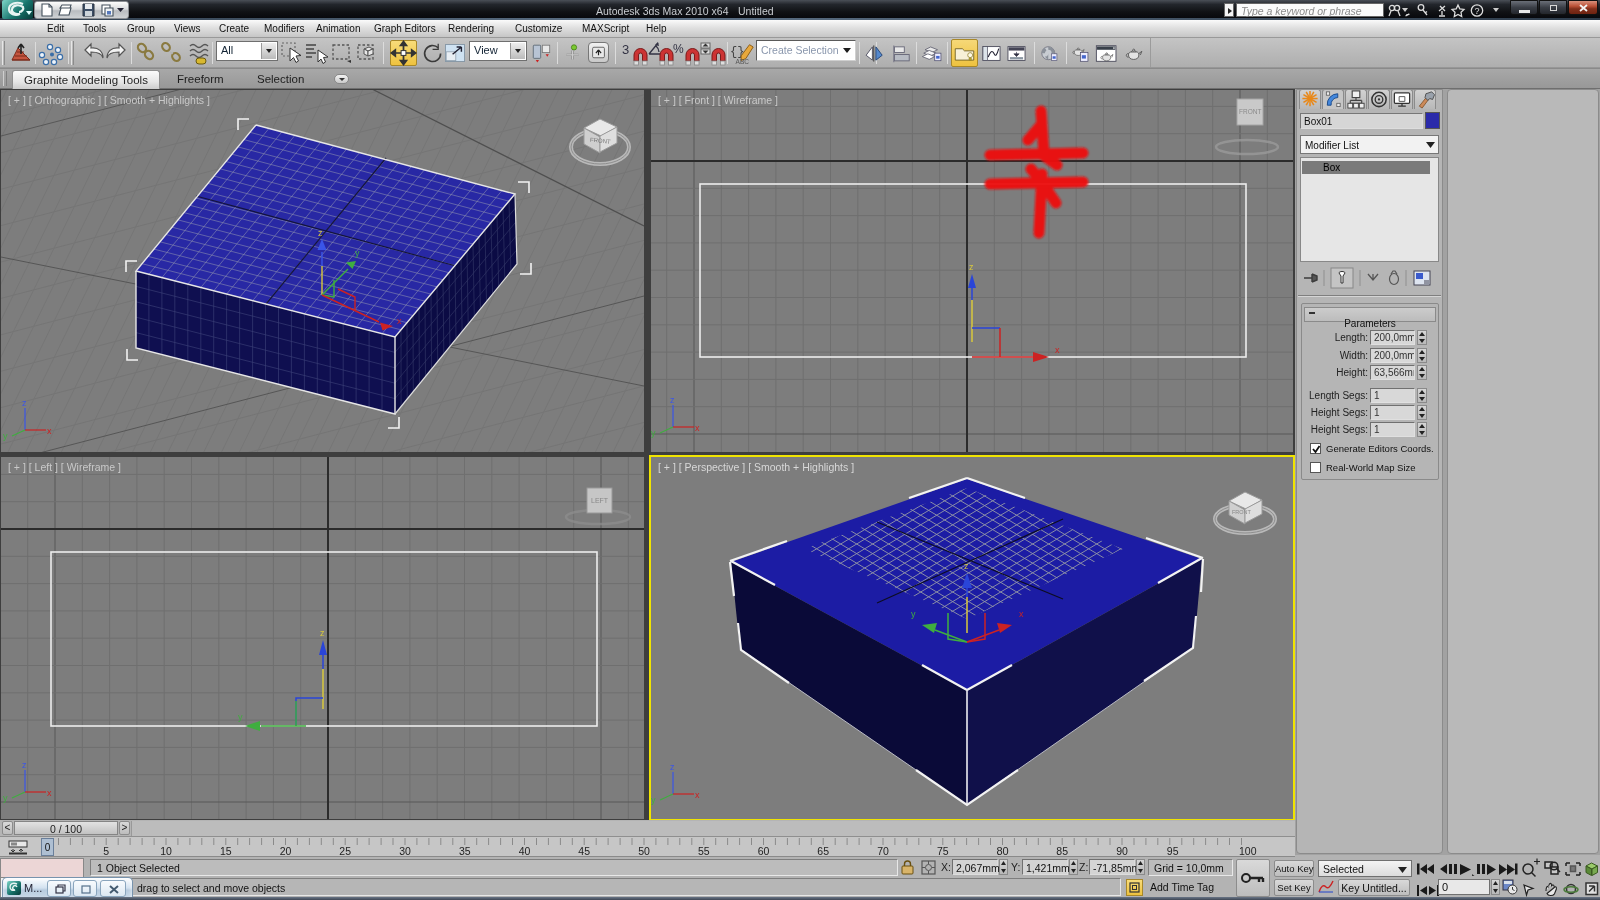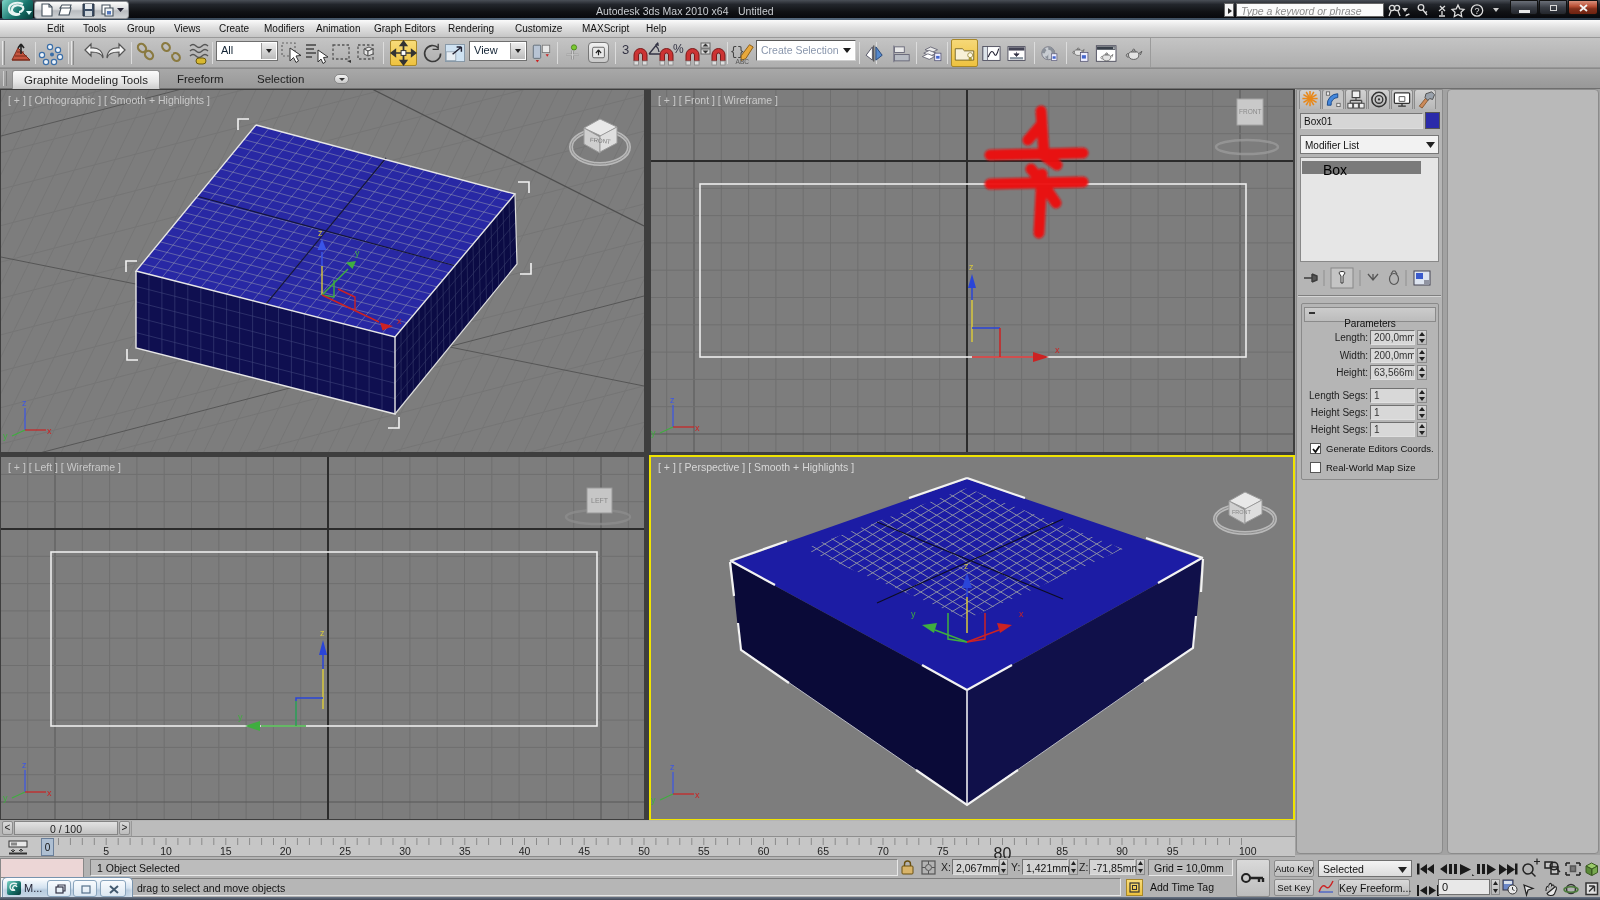--- a/index.html
+++ b/index.html
@@ -826,21 +826,21 @@
 <svg class="abs" style="left:1414px;top:89px;" width="22" height="20" viewBox="0 0 22 21">
     <path d="M5 18 L13 8 l2.5 2 L8 20 z" fill="#cc8a5a" stroke="#7a4a20" stroke-width=".8"></path>
     <path d="M12 5 l6 -2 l3 3 l-2 5 l-3 -1 l-2 2 l-3 -3 z" fill="#9aa2ac" stroke="#444" stroke-width=".9"></path>
   </svg>
 <div class="abs fld" style="left:1300px;top:113px;width:123px;height:16px;padding:2px 0 0 3px;font-size:10px;">Box01</div>
 <div class="abs" style="left:1425px;top:112px;width:15px;height:17px;background:#2a2aaa;border:1px solid #555;"></div>
 <div class="abs" style="left:1300px;top:135px;width:139px;height:19px;background:#f2f2f2;border:1px solid #777;font-size:10px;color:#111;padding:4px 0 0 4px;">Modifier List<svg class="abs" style="right:3px;top:6px;" width="9" height="7">
       <path d="M0 0 h9 l-4.5 6 z" fill="#222"></path>
     </svg></div>
 <div class="abs" style="left:1300px;top:157px;width:139px;height:105px;background:#e6e6e6;border:1px solid #888;">
-    <div class="abs" style="left:1px;top:3px;width:119px;height:13px;background:#7a7a7a;font-size:14px;color:#000;padding:1px 0 0 21px;">Box</div>
+    <div class="abs" style="left:1px;top:3px;width:128px;height:13px;background:#7a7a7a;font-size:10px;color:#000;padding:1px 0 0 21px;">Box</div>
   </div>
 <svg class="abs" style="left:1298px;top:266px;" width="145" height="24" viewBox="0 0 145 24">
     <g stroke="#3c3c3c" stroke-width="1.4" fill="none">
       <path d="M6 12 h8 M14 8 v8 M14 8 l5 2 v4 l-5 2" fill="#555"></path>
       <line x1="26" y1="4" x2="26" y2="20" stroke="#8f8f8f" stroke-width="1"></line>
     </g>
     <rect x="33" y="2" width="22" height="20" fill="#c4c4c4" stroke="#888"></rect>
     <path d="M41 7 c0 -2 6 -2 6 0 l-2 3 v7 h-2 v-7 z" fill="#fff" stroke="#333" stroke-width="1"></path>
     <line x1="62" y1="4" x2="62" y2="20" stroke="#8f8f8f" stroke-width="1"></line>
     <path d="M70 8 l5 6 l5 -6 M75 14 v-6" stroke="#555" stroke-width="1.3" fill="none"></path>
@@ -1037,21 +1037,21 @@
 <div class="abs" style="left:390.0px;top:845px;width:30px;text-align:center;font-size:10.5px;color:#222;">30</div>
 <div class="abs" style="left:449.8px;top:845px;width:30px;text-align:center;font-size:10.5px;color:#222;">35</div>
 <div class="abs" style="left:509.5px;top:845px;width:30px;text-align:center;font-size:10.5px;color:#222;">40</div>
 <div class="abs" style="left:569.2px;top:845px;width:30px;text-align:center;font-size:10.5px;color:#222;">45</div>
 <div class="abs" style="left:629.0px;top:845px;width:30px;text-align:center;font-size:10.5px;color:#222;">50</div>
 <div class="abs" style="left:688.8px;top:845px;width:30px;text-align:center;font-size:10.5px;color:#222;">55</div>
 <div class="abs" style="left:748.5px;top:845px;width:30px;text-align:center;font-size:10.5px;color:#222;">60</div>
 <div class="abs" style="left:808.2px;top:845px;width:30px;text-align:center;font-size:10.5px;color:#222;">65</div>
 <div class="abs" style="left:868.0px;top:845px;width:30px;text-align:center;font-size:10.5px;color:#222;">70</div>
 <div class="abs" style="left:927.8px;top:845px;width:30px;text-align:center;font-size:10.5px;color:#222;">75</div>
-<div class="abs" style="left:987.5px;top:845px;width:30px;text-align:center;font-size:16px;color:#222;">80</div>
+<div class="abs" style="left:987.5px;top:845px;width:30px;text-align:center;font-size:11px;color:#222;">80</div>
 <div class="abs" style="left:1047.2px;top:845px;width:30px;text-align:center;font-size:10.5px;color:#222;">85</div>
 <div class="abs" style="left:1107.0px;top:845px;width:30px;text-align:center;font-size:10.5px;color:#222;">90</div>
 <div class="abs" style="left:1166.8px;top:845px;width:30px;font-size:10.5px;color:#222;">95</div>
 <div class="abs" style="left:1226.5px;top:845px;width:30px;text-align:right;font-size:10.5px;color:#222;">100</div>
 <div class="abs" style="left:41px;top:838px;width:13px;height:18px;background:#aebfd2;border:1px solid #6a7f9a;font-size:10px;color:#111;text-align:center;padding-top:3px;">0</div>
 <div class="abs" style="left:0;top:858px;width:1600px;height:42px;background:#b3b3b3;"></div>
 <div class="abs" style="left:0;top:858px;width:84px;height:20px;background:#ecd6d6;border:1px solid #888;"></div>
 <div class="abs" style="left:0;top:878px;width:84px;height:20px;background:#f4f4f4;border:1px solid #888;border-top:none;"></div>
 <div class="abs sunk" style="left:90px;top:859px;width:808px;height:17px;background:#bcbcbc;font-size:10.5px;color:#111;padding:2px 0 0 6px;">1 Object Selected</div>
 <svg class="abs" style="left:900px;top:859px;" width="40" height="17" viewBox="0 0 40 17">
@@ -1099,21 +1099,21 @@
   </svg>
 <div class="abs btn" style="left:1274px;top:860px;width:40px;height:17px;font-size:9.5px;color:#111;text-align:center;padding-top:2px;border-radius:2px;white-space:nowrap;">Auto Key</div>
 <div class="abs btn" style="left:1274px;top:879px;width:40px;height:17px;font-size:9.5px;color:#111;text-align:center;padding-top:2px;border-radius:2px;white-space:nowrap;">Set Key</div>
 <div class="abs" style="left:1318px;top:860px;width:94px;height:17px;background:linear-gradient(#f4f4f4,#dcdcdc);border:1px solid #707070;font-size:10.5px;color:#111;padding:2px 0 0 4px;">Selected<svg class="abs" style="right:4px;top:6px;" width="9" height="7">
       <path d="M0 0 h9 l-4.5 6 z" fill="#222"></path>
     </svg></div>
 <svg class="abs" style="left:1317px;top:879px;" width="18" height="17" viewBox="0 0 18 17">
     <path d="M2 13 q3 -9 7 -5 q3 3 7 -6" fill="none" stroke="#cc2222" stroke-width="1.4"></path>
     <path d="M2 13 h14" stroke="#2244cc" stroke-width="1"></path>
   </svg>
-<div class="abs btn" style="left:1338px;top:879px;width:72px;height:17px;font-size:10.5px;color:#111;text-align:center;padding-top:2px;white-space:nowrap;">Key Freeform...</div>
+<div class="abs btn" style="left:1338px;top:879px;width:72px;height:17px;font-size:10.5px;color:#111;text-align:center;padding-top:2px;white-space:nowrap;">Key Untitled...</div>
 <svg class="abs" style="left:1413px;top:858px;" width="187" height="42" viewBox="0 0 187 42">
     <g fill="#1a1a1a">
       <rect x="4" y="5.5" width="2.5" height="11"></rect>
       <path d="M14 6 v10 l-7 -5 z M21 6 v10 l-7 -5 z"></path>
       <path d="M27 11 l7 -5 v10 z"></path>
       <rect x="36" y="6" width="3" height="10"></rect>
       <rect x="41" y="6" width="3" height="10"></rect>
       <path d="M47 6 l11 5.5 l-11 5.5 z"></path>
       <path d="M59 16 l2.5 2 h-2.5 z" fill="#333"></path>
       <rect x="64" y="6" width="3" height="10"></rect>

